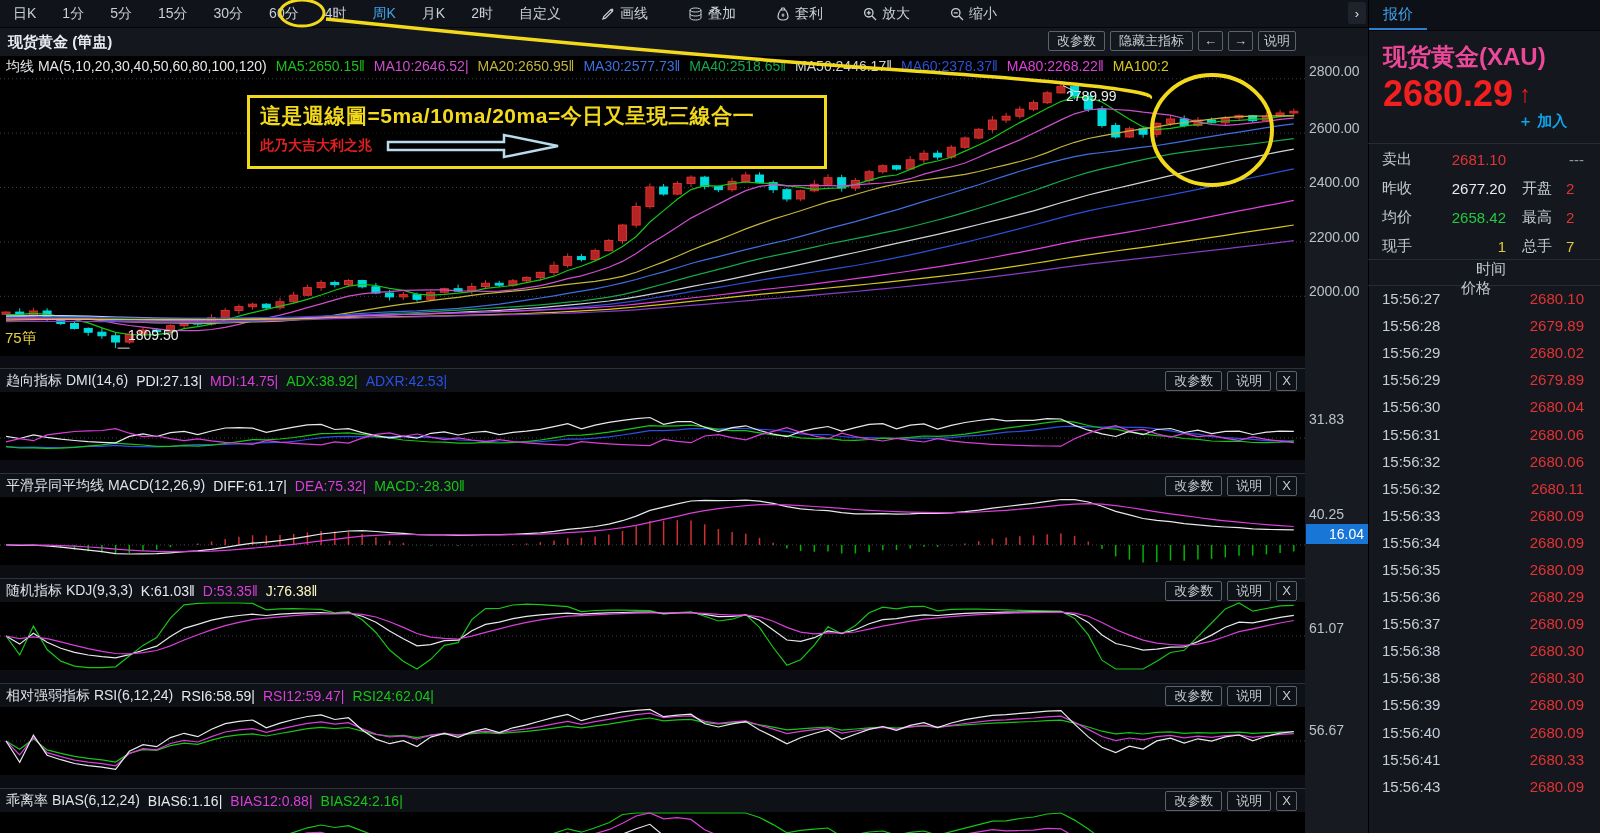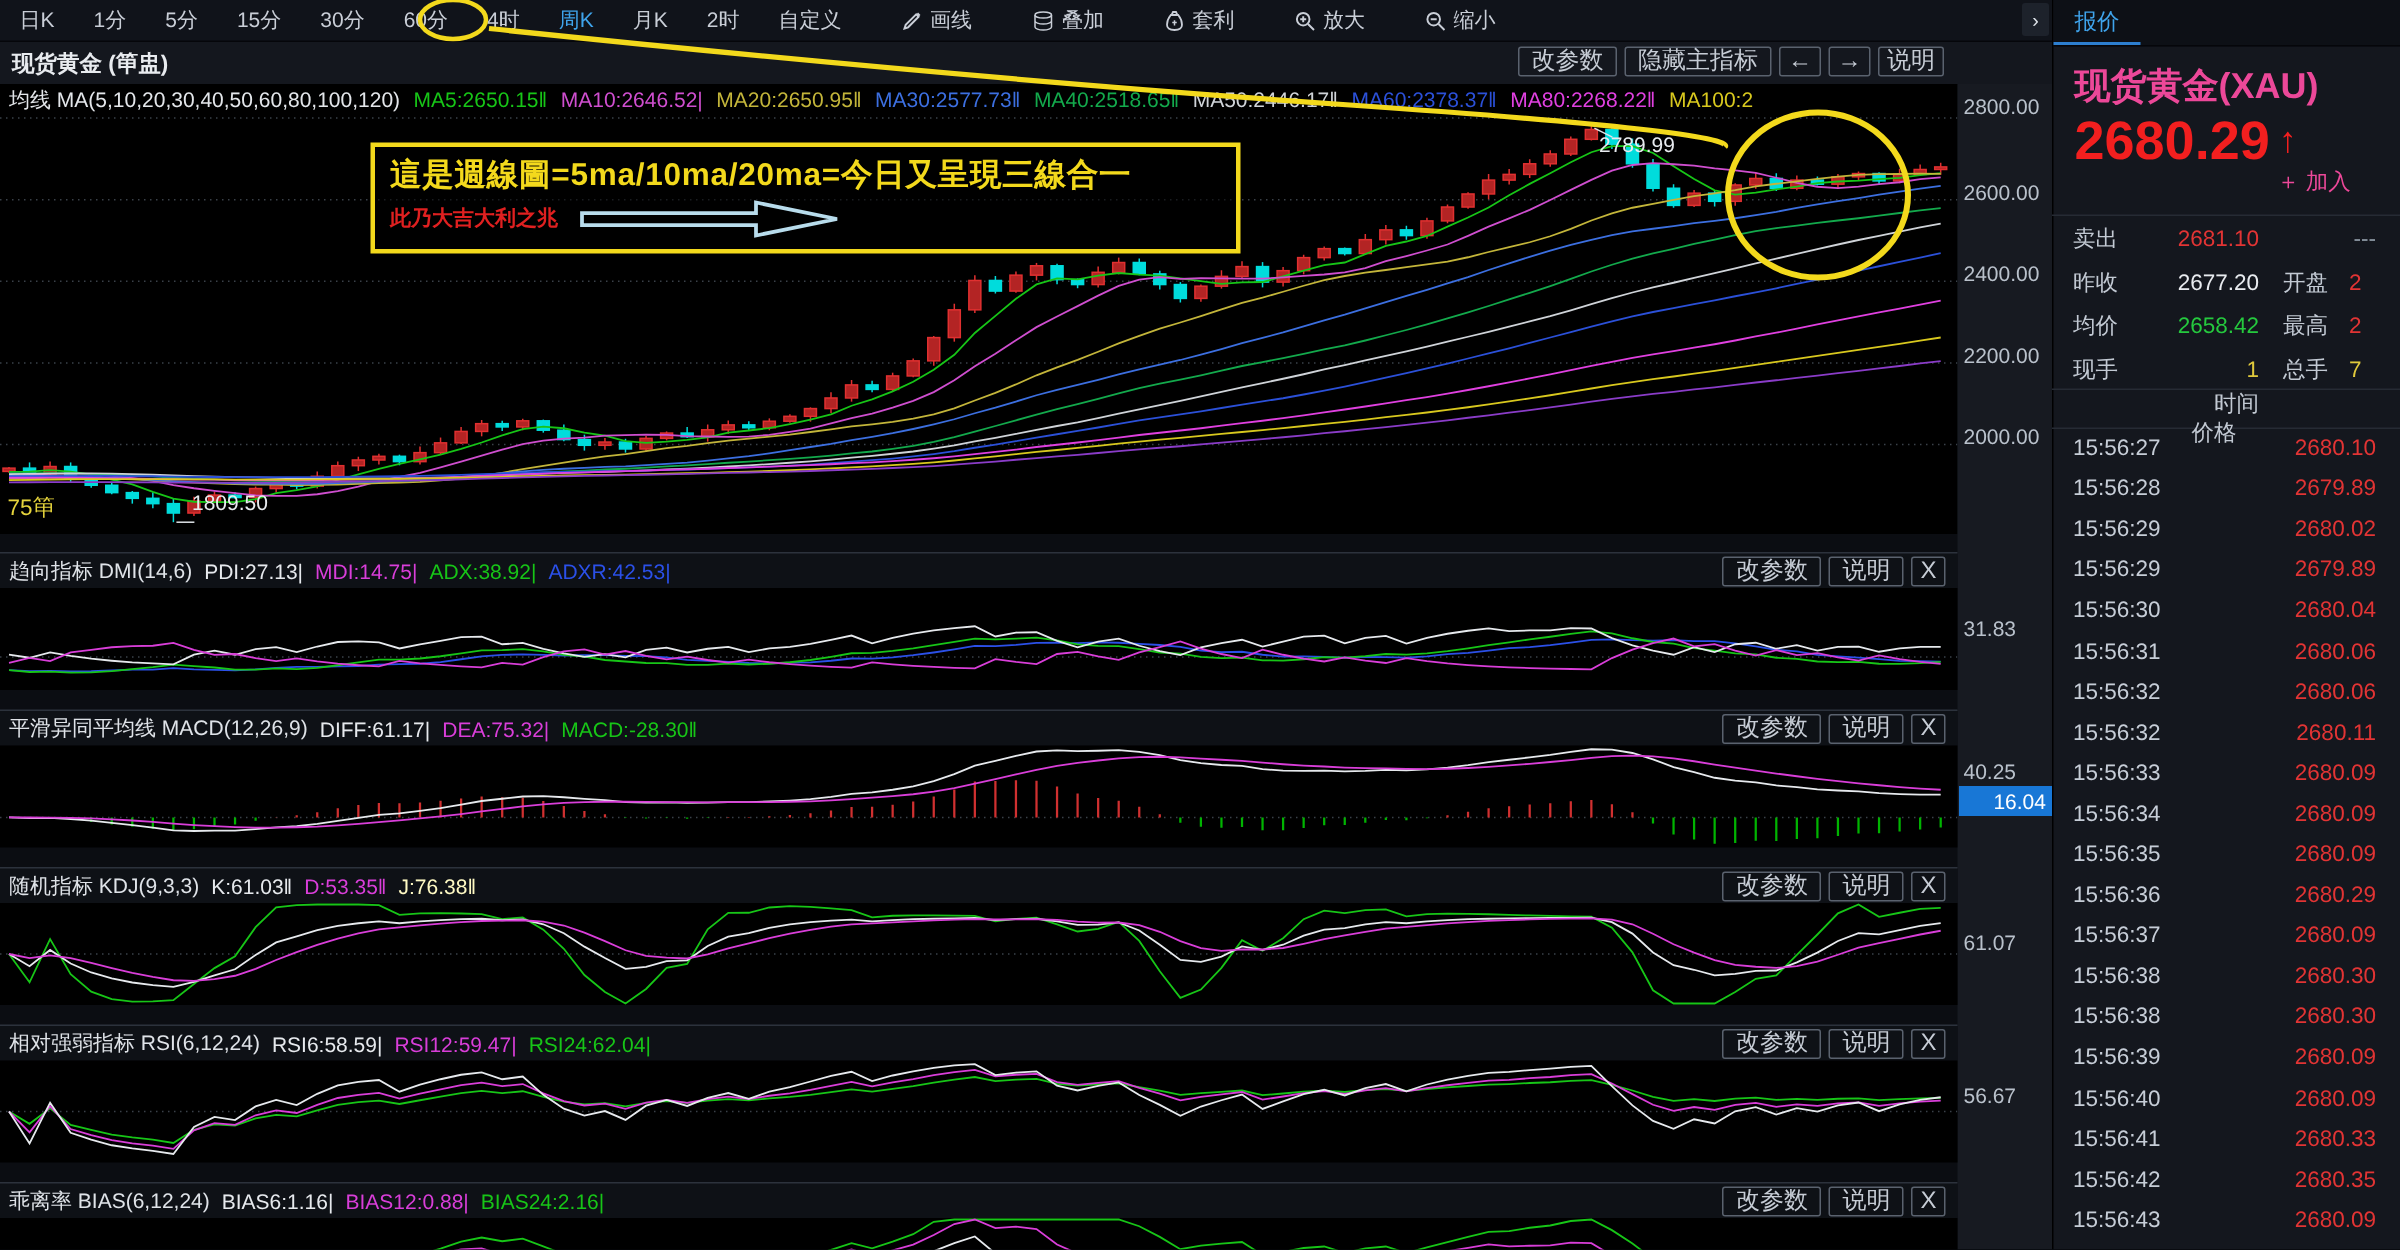--- a/index.html
+++ b/index.html
@@ -16,21 +16,21 @@
   .tool{display:flex;align-items:center;gap:5px;padding:4px 13px;margin-left:14px;cursor:pointer;white-space:nowrap;}
   .tool svg{display:block;}
   .collapse-btn{position:absolute;right:2px;top:2px;width:18px;height:22px;background:#1d222b;color:#dfe4ea;
     display:flex;align-items:center;justify-content:center;font-size:13px;cursor:pointer;border-radius:2px;}
 
   
   .titlebar{position:absolute;left:0;top:28px;width:1368px;height:28px;background:#14171e;
     display:flex;align-items:center;color:#e8ebef;font-size:15px;border-bottom:1px solid #05060a;}
   .titlebar .t{padding-left:8px;font-weight:bold;}
   .tb-btns{position:absolute;right:72px;top:3px;display:flex;gap:5px;}
-  .btn{border:1px solid #5a626e;color:#c6ccd5;background:transparent;font-size:16px;line-height:16px;
+  .btn{border:1px solid #5a626e;color:#c6ccd5;background:transparent;font-size:13px;line-height:16px;
     padding:1px 8px;border-radius:2px;cursor:pointer;white-space:nowrap;font-family:inherit;}
   .btn.sq{padding:1px 5px;}
 
   
   .mainchart{position:absolute;left:0;top:56px;width:1305px;height:300px;background:#000;}
   .ma-legend{position:absolute;left:0;top:0;width:1305px;height:20px;overflow:hidden;white-space:nowrap;
     font-size:14px;color:#e3e6ea;padding-left:6px;line-height:20px;}
   .ma-legend span{margin-right:9px;}
   #main-svg{position:absolute;left:0;top:20px;}
   .axis-strip{position:absolute;left:1305px;top:56px;width:63px;height:777px;background:#171a21;}
@@ -51,21 +51,21 @@
   .lbl.yellow{color:#e6d43c;}
   .macd-box{position:absolute;left:1306px;top:524px;width:62px;height:20px;background:#1877d6;color:#fff;
     font-size:14px;display:flex;align-items:center;justify-content:flex-end;padding-right:4px;box-sizing:border-box;z-index:4;}
 
   
   .qp-tabs{height:30px;background:#0d1016;border-bottom:1px solid #05060a;display:flex;}
   .qp-tab{color:#3fa4ec;font-size:15px;padding:5px 14px 0;border-bottom:2px solid #2d7fd0;cursor:pointer;}
   .qp-name{color:#ec4899;font-size:24px;font-weight:bold;padding:10px 0 0 14px;}
   .qp-price{color:#f21f1f;font-size:36px;font-weight:bold;padding:2px 0 0 14px;display:flex;align-items:center;gap:6px;line-height:38px;}
   .qp-arrow{font-size:24px;}
-  .qp-add{position:absolute;left:1518px;top:112px;color:#ec4899;font-size:15px;white-space:nowrap;}
+  .qp-add{position:absolute;left:1518px;top:112px;color:#0ea5e9;font-size:15px;white-space:nowrap;font-weight:bold;}
   .qp-sep{position:absolute;left:1368px;width:232px;height:1px;background:#262b34;}
   .qrow{position:absolute;left:1368px;width:232px;height:29px;display:flex;align-items:center;font-size:15px;}
   .qrow .ql{color:#c2c9d3;width:52px;padding-left:14px;}
   .qrow .qv{width:72px;text-align:right;}
   .qrow .ql2{color:#c2c9d3;padding-left:16px;}
   .qrow .qv2{padding-left:14px;}
   .tape-h{position:absolute;left:1368px;top:259px;width:232px;height:25px;display:flex;align-items:center;
     color:#c2c9d3;font-size:15px;border-top:1px solid #262b34;border-bottom:1px solid #262b34;flex-direction:column;}
   .tape-h .th1{padding-left:14px;flex:1;}
   .tape-h .th2{padding-right:16px;}
@@ -680,21 +680,17 @@
       </div>
       <div class="trow">
         <span class="tt">15:56:40</span>
         <span class="tp">2680.09</span>
       </div>
       <div class="trow">
         <span class="tt">15:56:41</span>
         <span class="tp">2680.33</span>
       </div>
       <div class="trow">
-        <span class="tt">15:56:42</span>
-        <span class="tp">2680.35</span>
-      </div>
-      <div class="trow">
         <span class="tt">15:56:43</span>
         <span class="tp">2680.09</span>
       </div>
     </div>
 </div>
 
 </body></html>

